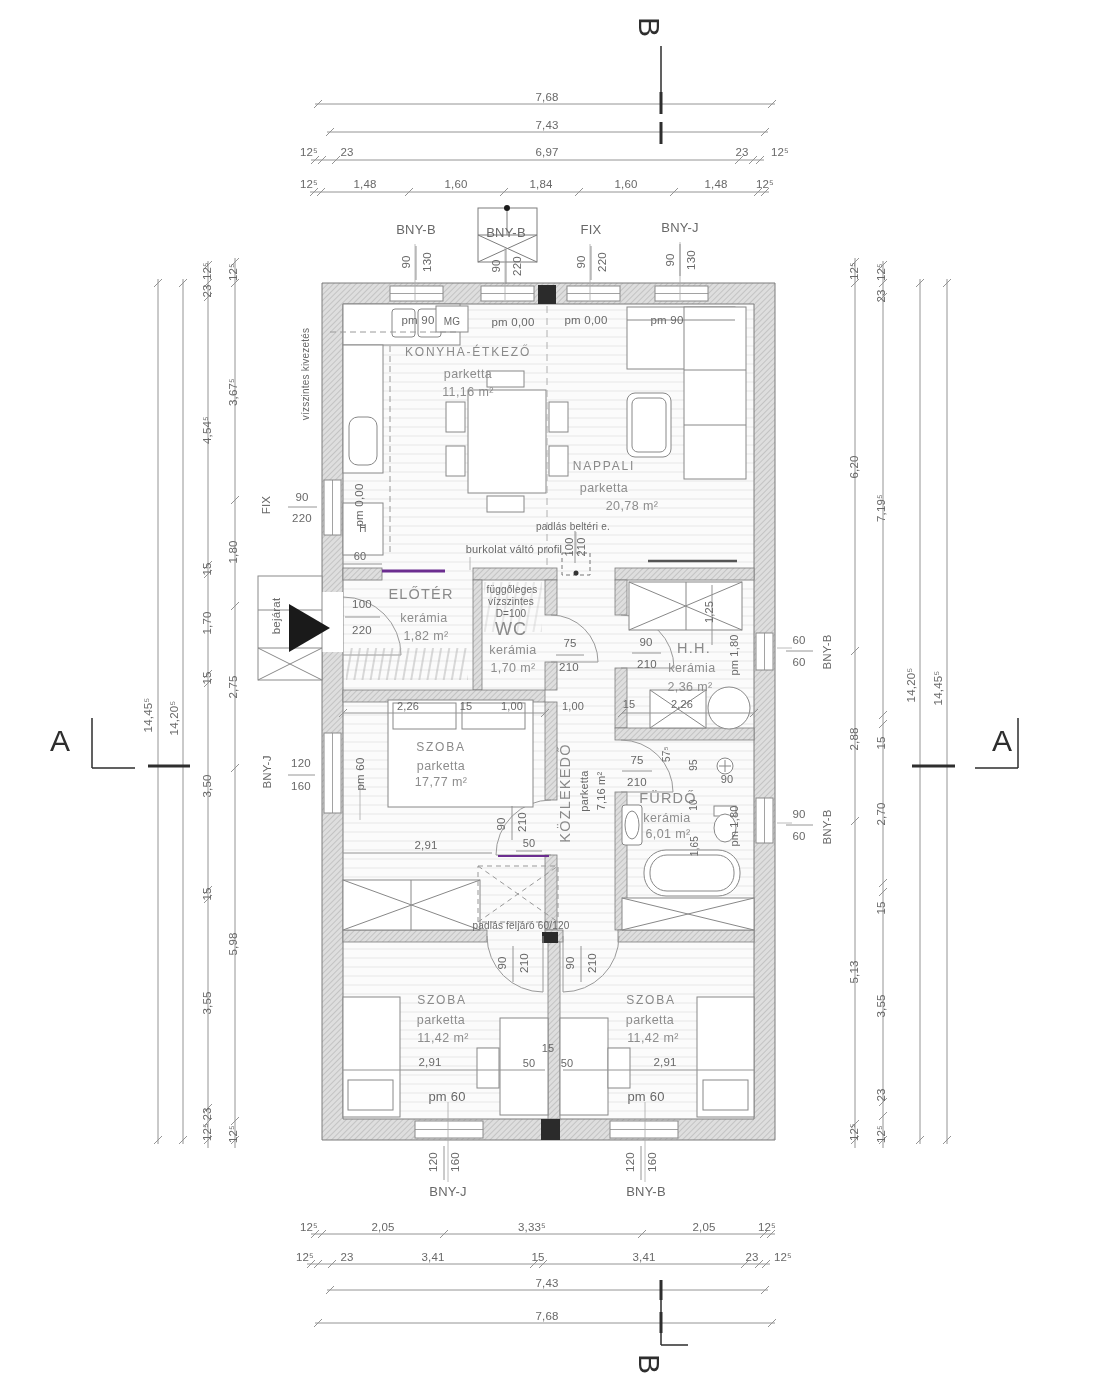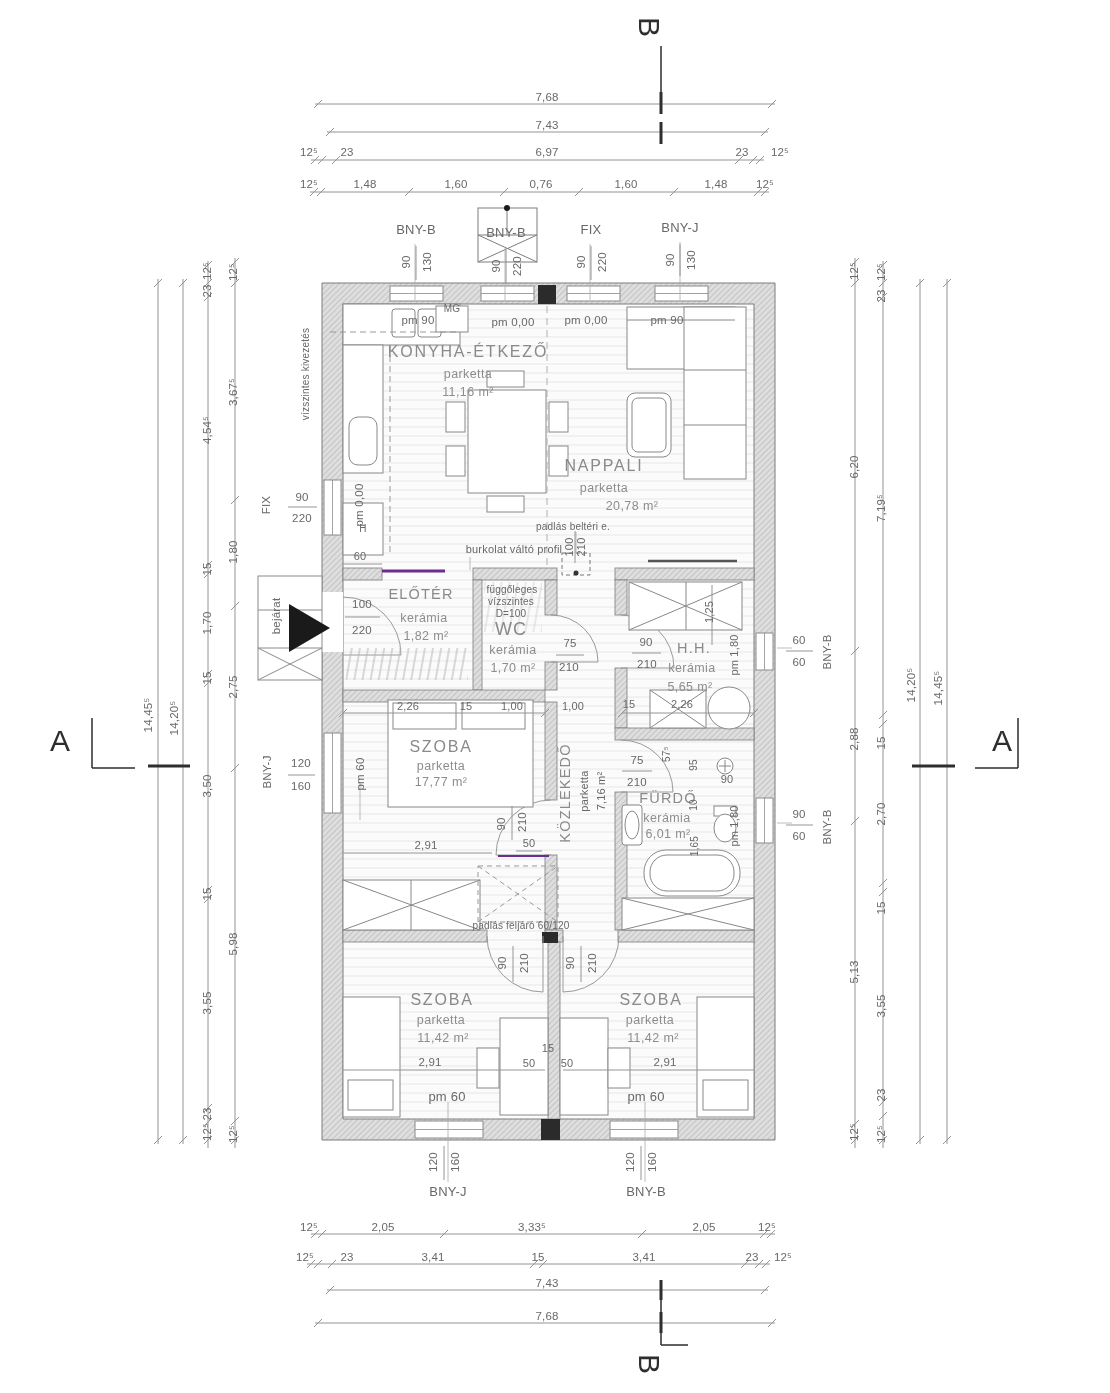--- a/index.html
+++ b/index.html
@@ -4,21 +4,21 @@
 <style>
   html,body{margin:0;padding:0;background:#fff;}
   #plan{position:relative;width:1110px;height:1393px;background:#fff;overflow:hidden;
         font-family:"Liberation Sans","DejaVu Sans",sans-serif;color:#696969;}
   #geo{position:absolute;left:0;top:0;}
   .d{position:absolute;transform:translate(-50%,-50%);font-size:11.5px;white-space:nowrap;color:#686868;letter-spacing:.2px;}
   .v{transform:translate(-50%,-50%) rotate(-90deg);}
   .s10{font-size:10px;}
   .s11{font-size:11px;}
   .s13{font-size:13px;}
-  .rm{font-size:16px;letter-spacing:1.8px;color:#8a8a8a;}
+  .rm{font-size:12px;letter-spacing:1.8px;color:#8a8a8a;}
   .rm15{font-size:14.5px;letter-spacing:1.2px;color:#8a8a8a;}
   .sub{font-size:12.5px;color:#8d8d8d;letter-spacing:.4px;}
   .wcn{font-size:18px;letter-spacing:1px;color:#8a8a8a;}
   .sec{position:absolute;transform:translate(-50%,-50%);font-size:30px;color:#2e2e2e;}
   .secv{position:absolute;transform:translate(-50%,-50%) rotate(90deg);font-size:30px;color:#2e2e2e;}
 </style>
 </head>
 <body>
 
 <div id="plan">
@@ -214,21 +214,21 @@
 <div class="d" style="left:547px;top:97px">7,68</div>
 <div class="d" style="left:547px;top:125px">7,43</div>
 <div class="d" style="left:309px;top:152px">12⁵</div>
 <div class="d" style="left:347px;top:152px">23</div>
 <div class="d" style="left:547px;top:152px">6,97</div>
 <div class="d" style="left:742px;top:152px">23</div>
 <div class="d" style="left:780px;top:152px">12⁵</div>
 <div class="d" style="left:309px;top:184px">12⁵</div>
 <div class="d" style="left:365px;top:184px">1,48</div>
 <div class="d" style="left:456px;top:184px">1,60</div>
-<div class="d" style="left:541px;top:184px">0,76</div>
+<div class="d" style="left:541px;top:184px">1,84</div>
 <div class="d" style="left:626px;top:184px">1,60</div>
 <div class="d" style="left:716px;top:184px">1,48</div>
 <div class="d" style="left:765px;top:184px">12⁵</div>
 
 <div class="d s13" style="left:416px;top:229px">BNY-B</div>
 <div class="d v" style="left:406px;top:262px">90</div>
 <div class="d v" style="left:427px;top:262px">130</div>
 <div class="d s13" style="left:506px;top:232px">BNY-B</div>
 <div class="d v" style="left:496px;top:266px">90</div>
 <div class="d v" style="left:517px;top:266px">220</div>
@@ -249,39 +249,39 @@
 <div class="d sub" style="left:424px;top:618px">kerámia</div>
 <div class="d sub" style="left:426px;top:636px">1,82 m²</div>
 <div class="d s10" style="left:512px;top:589px">függőleges</div>
 <div class="d s10" style="left:511px;top:601px">vízszintes</div>
 <div class="d s10" style="left:511px;top:613px">D=100</div>
 <div class="d wcn" style="left:511px;top:629px">WC</div>
 <div class="d sub" style="left:513px;top:650px">kerámia</div>
 <div class="d sub" style="left:513px;top:668px">1,70 m²</div>
 <div class="d rm15" style="left:694px;top:648px">H.H.</div>
 <div class="d sub" style="left:692px;top:668px">kerámia</div>
-<div class="d sub" style="left:690px;top:687px">5,65 m²</div>
+<div class="d sub" style="left:690px;top:687px">2,36 m²</div>
 <div class="d rm" style="left:441px;top:747px">SZOBA</div>
 <div class="d sub" style="left:441px;top:766px">parketta</div>
 <div class="d sub" style="left:441px;top:782px">17,77 m²</div>
 <div class="d rm15 v" style="left:565px;top:793px">KÖZLEKEDŐ</div>
 <div class="d s11 v" style="left:584px;top:791px">parketta</div>
 <div class="d s11 v" style="left:601px;top:791px">7,16 m²</div>
 <div class="d rm15" style="left:668px;top:798px">FÜRDŐ</div>
 <div class="d sub" style="left:667px;top:818px">kerámia</div>
 <div class="d sub" style="left:668px;top:834px">6,01 m²</div>
 <div class="d rm" style="left:442px;top:1000px">SZOBA</div>
 <div class="d sub" style="left:441px;top:1020px">parketta</div>
 <div class="d sub" style="left:443px;top:1038px">11,42 m²</div>
 <div class="d rm" style="left:651px;top:1000px">SZOBA</div>
 <div class="d sub" style="left:650px;top:1020px">parketta</div>
 <div class="d sub" style="left:653px;top:1038px">11,42 m²</div>
 
 <div class="d" style="left:418px;top:320px">pm 90</div>
-<div class="d s10" style="left:452px;top:308px">MG</div>
+<div class="d s10" style="left:452px;top:321px">MG</div>
 <div class="d" style="left:513px;top:322px">pm 0,00</div>
 <div class="d" style="left:586px;top:320px">pm 0,00</div>
 <div class="d" style="left:667px;top:320px">pm 90</div>
 <div class="d s10 v" style="left:305px;top:374px">vízszintes kivezetés</div>
 <div class="d v" style="left:266px;top:505px">FIX</div>
 <div class="d" style="left:302px;top:497px">90</div>
 <div class="d" style="left:302px;top:518px">220</div>
 <div class="d v" style="left:359px;top:505px">pm 0,00</div>
 <div class="d s11" style="left:360px;top:556px">60</div>
 <div class="d s11" style="left:514px;top:549px">burkolat váltó profil</div>

